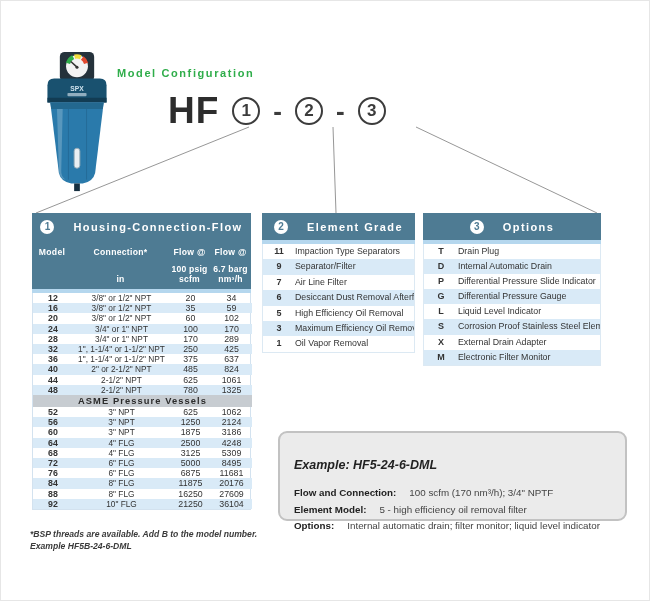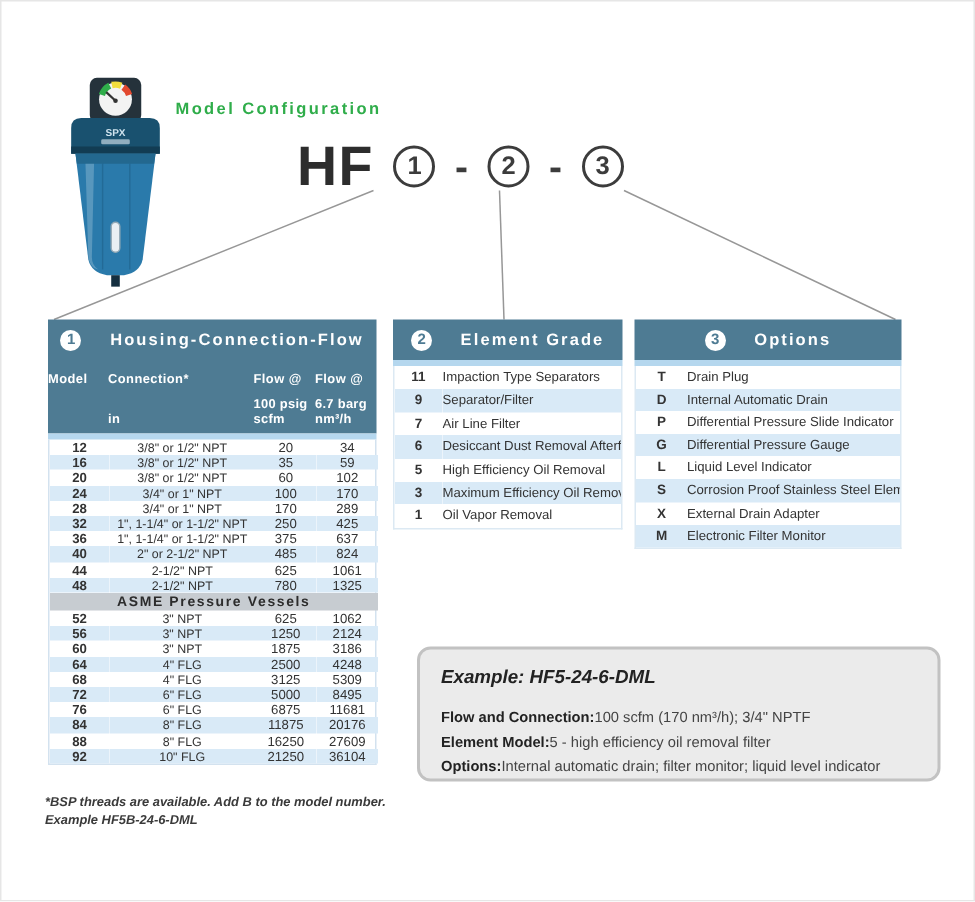--- a/index.html
+++ b/index.html
@@ -9,21 +9,21 @@
     position:relative; width:650px; height:601px; background:#ffffff;
     overflow:hidden; box-shadow: inset 0 0 0 1px #e6e6e6;
   }
   
   .product-svg { position:absolute; left:33px; top:50px; }
   .model-config-title {
     position:absolute; left:117px; top:67px;
     color:#2fad4a; font-weight:bold; font-size:11px; letter-spacing:1.6px;
   }
   .model-code {
-    position:absolute; left:198px; top:94px;
+    position:absolute; left:168px; top:94px;
     display:flex; align-items:center; gap:13px; height:34px;
   }
   .model-prefix { font-size:37px; font-weight:bold; color:#2d2d2d; letter-spacing:1px; line-height:34px; }
   .seg-circle {
     width:28px; height:28px; border:2px solid #3c3c3c; border-radius:50%;
     display:flex; align-items:center; justify-content:center;
     font-size:17px; font-weight:bold; color:#3c3c3c; background:#fff;
   }
   .dash { font-size:26px; font-weight:bold; color:#3c3c3c; line-height:28px; }
   .connector-svg { position:absolute; left:0; top:0; pointer-events:none; }
@@ -43,21 +43,21 @@
   table { border-collapse:collapse; width:100%; table-layout:fixed; }
   td { padding:0; font-size:8.8px; color:#333; text-align:center; white-space:nowrap; overflow:hidden; }
   tbody[data-repeat] tr:nth-child(even) td { background:#d9eaf7; }
 
   
   .t1 { position:absolute; left:32px; top:213px; width:219px; }
   .t1-colheads {
     background:#4e7b93; color:#fff; display:grid;
     grid-template-columns:40px 97px 41px 41px; padding:7px 0 5px 0;
   }
-  .t1-colheads .col { text-align:left; font-weight:bold; font-size:8.6px; line-height:10px; }
+  .t1-colheads .col { text-align:center; font-weight:bold; font-size:8.6px; line-height:10px; }
   .t1-colheads .l1 { margin-bottom:7px; letter-spacing:0.3px; }
   .t1-colheads .l2, .t1-colheads .l3 { letter-spacing:0.2px; }
   .t1-body { border:1px solid #d3e2ef; border-top:none; }
   .t1 td { height:10.2px; line-height:10.2px; }
   .t1 td.c-model { font-weight:bold; }
   .t1 td.c-conn { font-size:8.3px; }
   .t1 tr.section td {
     background:#c7ccd1; font-weight:bold; font-size:9.3px; letter-spacing:1.1px;
     height:12px; line-height:12px; color:#2c2c2c;
   }
@@ -70,23 +70,23 @@
   .t3 td { height:15.1px; line-height:15.1px; }
   td.c-code { font-weight:bold; }
   td.c-label { text-align:left; font-size:8.8px; }
 
   
   .example-box {
     position:absolute; left:278px; top:431px; width:349px; height:90px;
     background:#ebebeb; border:2px solid #c2c2c2; border-radius:9px;
     padding:11px 14px 0 14px;
   }
-  .example-title { font-size:12.5px; font-weight:bold; font-style:italic; color:#222; margin-bottom:13px; }
+  .example-title { font-size:12.5px; font-weight:bold; font-style:italic; color:#222; margin-bottom:13px;margin-top:14px; }
   .example-line { font-size:9.8px; color:#444; line-height:16.5px; white-space:nowrap; }
-  .example-line .lbl { font-weight:bold; color:#222; margin-right:0; }
+  .example-line .lbl { font-weight:bold; color:#222; margin-right:13px; }
 
   
   .footnote {
     position:absolute; left:30px; top:528px; width:260px;
     font-size:8.6px; font-style:italic; font-weight:bold; color:#3a3a3a; line-height:1.45;
   }
 </style>
 </head>
 <body>
 

